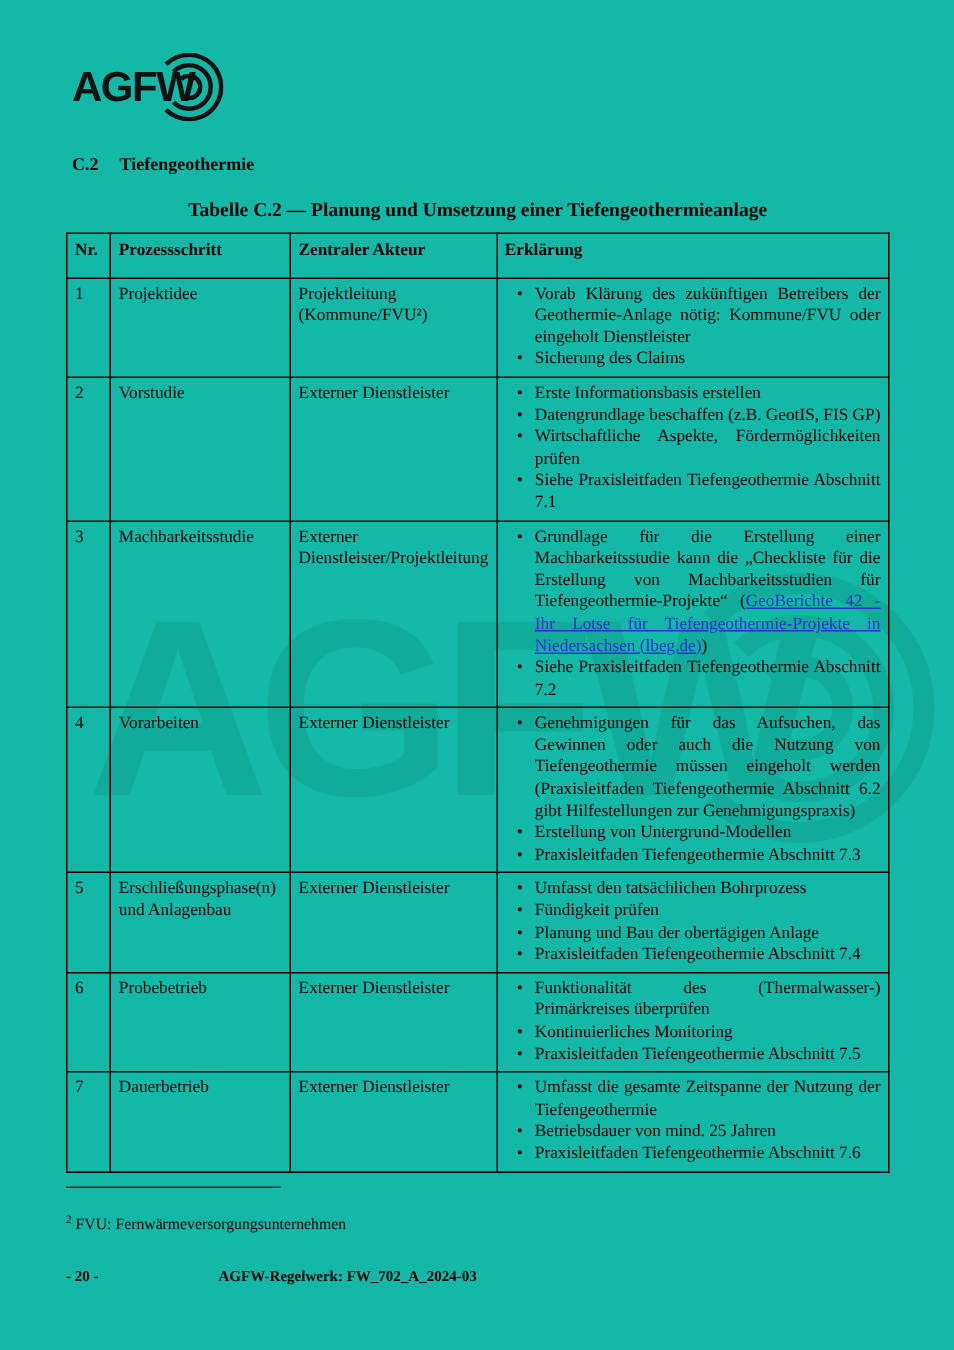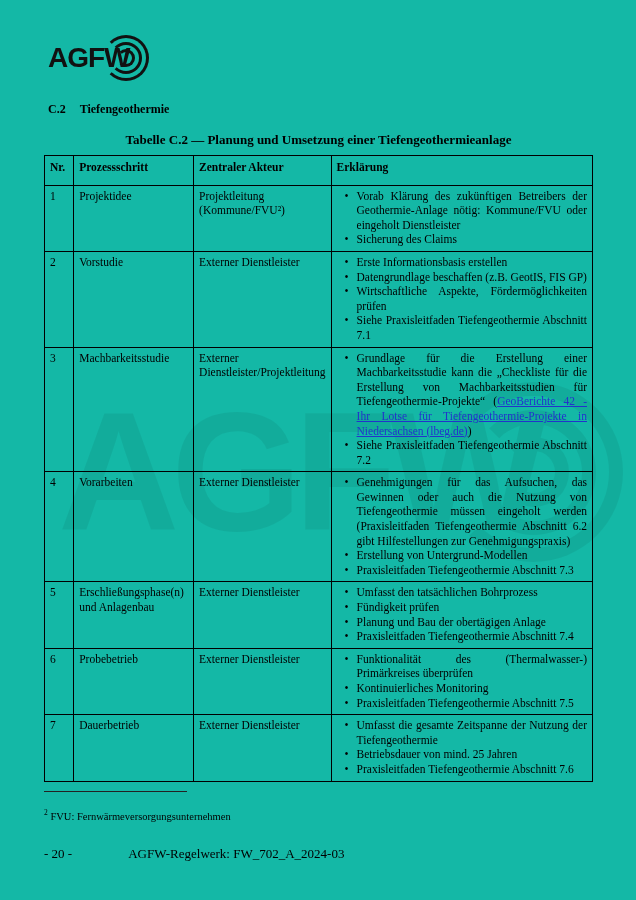--- a/index.html
+++ b/index.html
@@ -74,23 +74,23 @@
   .bullet { position:relative; padding-left:20px; text-align:justify; }
   .bullet::before { content:"\2022"; position:absolute; left:8px; top:0; }
   a.doc-link { text-decoration:underline; }
 
   
   .footnote-rule { position:absolute; left:44px; top:791px; width:143px; border-top:1px solid #222; z-index:1; }
   .footnote { position:absolute; left:44px; top:808px; font-size:10.5px; z-index:1; }
   .footnote sup { font-size:7.5px; }
   .page-footer {
     position:absolute; left:44px; top:846px; z-index:1;
-    font-size:13px; font-weight:normal; display:flex;
-  }
-  .page-footer .doc-id { margin-left:56px;text-align:right; }
+    font-size:10px; font-weight:bold; display:flex;
+  }
+  .page-footer .doc-id { margin-left:80px;text-align:right; }
 </style>
 </head>
 <body>
 
 <div class="page">
 
   <div class="logo">
     <span class="logo-text">AGFW</span>
     <span class="arcs">
       <span class="arc a1"></span>

